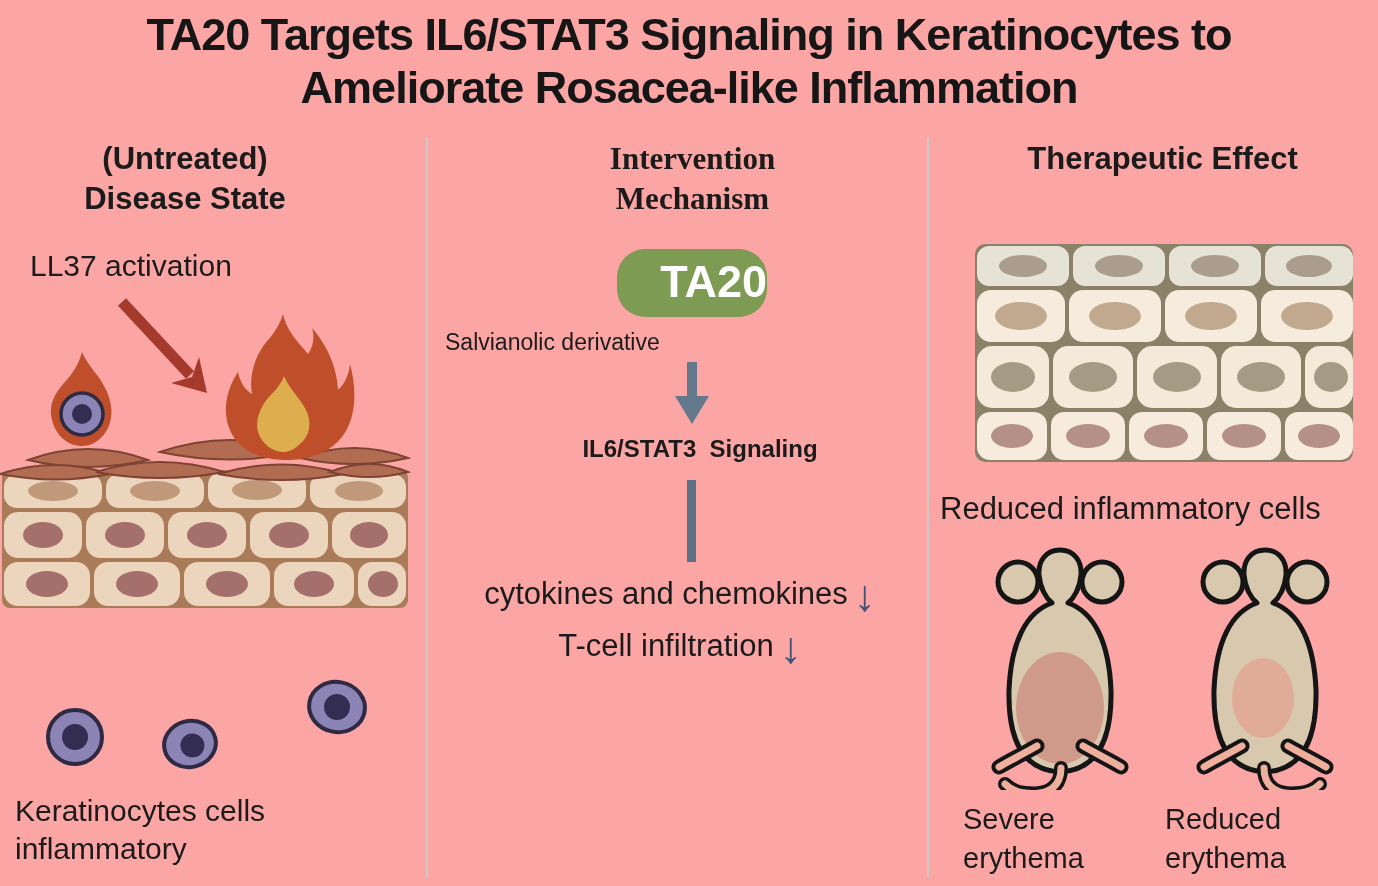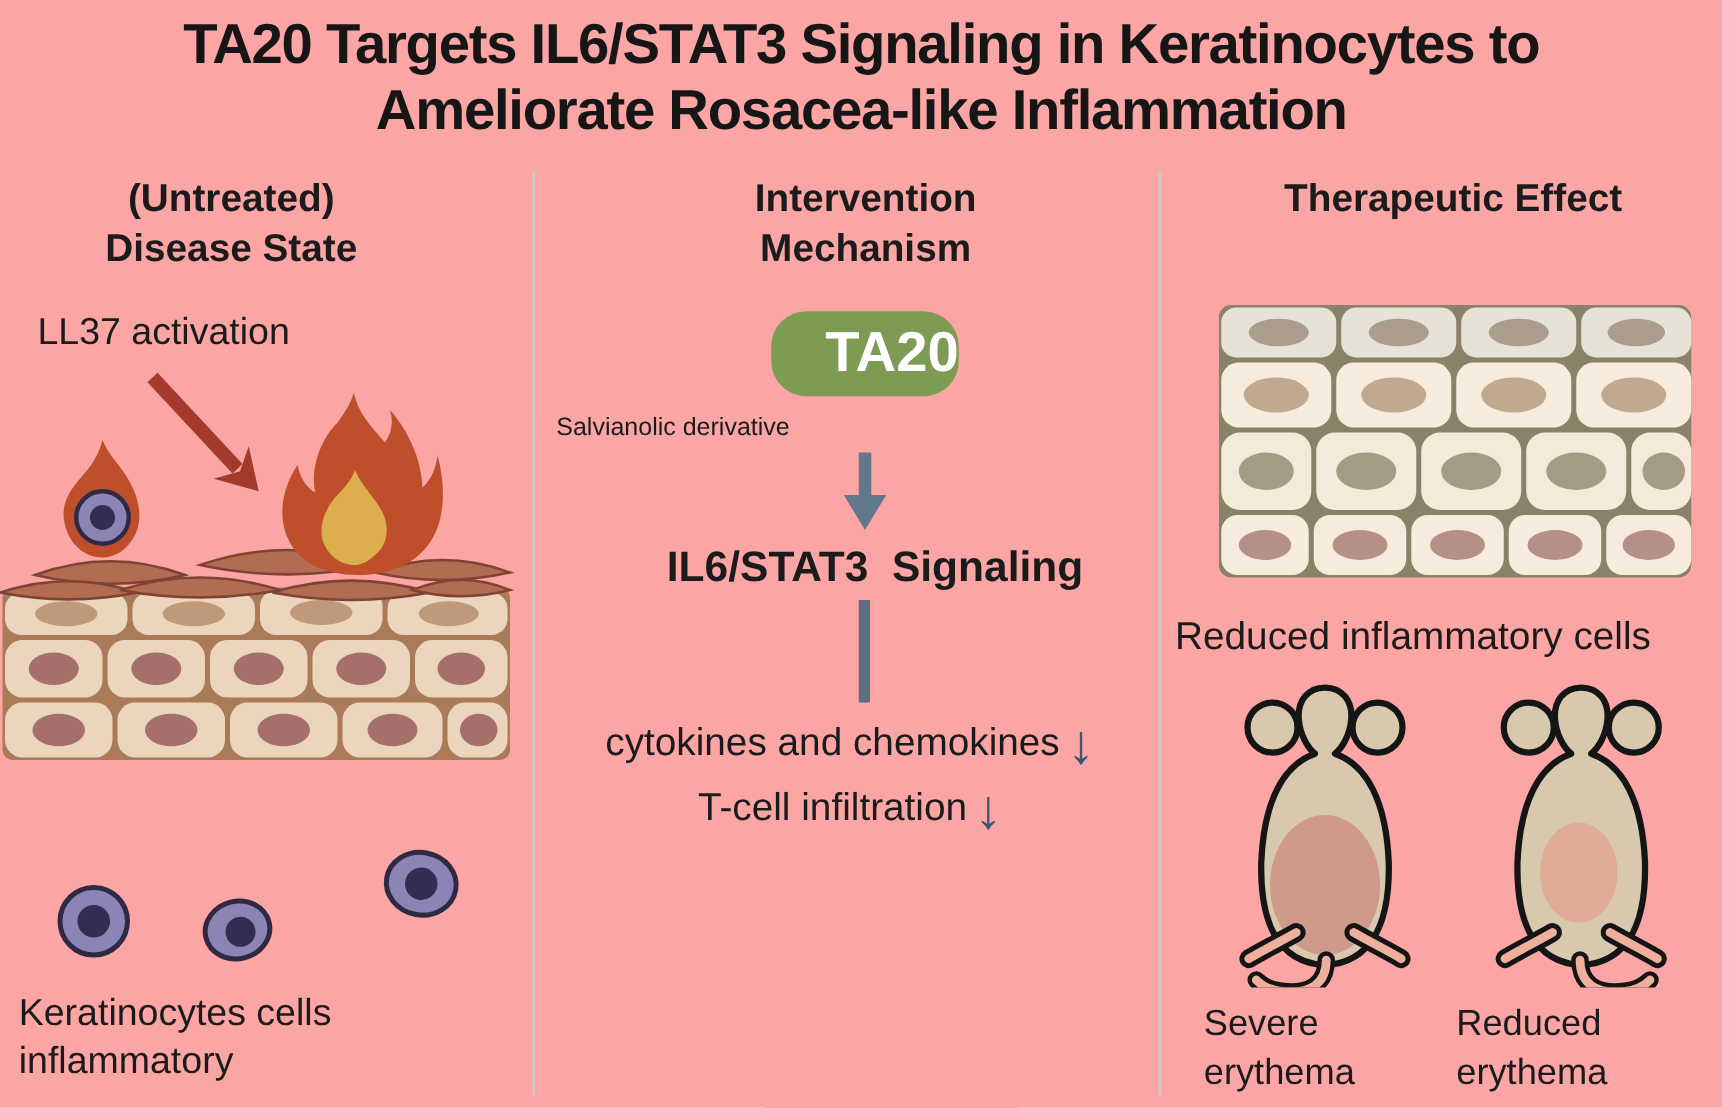--- a/index.html
+++ b/index.html
@@ -15,21 +15,21 @@
   .divider{top:137px;width:2px;height:740px;background:#cbcac5;}
   .panel-heading{
     font-size:31px;font-weight:bold;line-height:40px;text-align:center;color:#1b1b1b;
   }
   .body-text{font-size:30px;line-height:38px;text-align:left;color:#1b1b1b;}
   .ta20-badge{
     left:617px;top:249px;width:150px;height:68px;background:#7d9b52;border-radius:28px;
     color:#ffffff;font-size:45px;font-weight:bold;text-align:right;line-height:66px;
   }
   .pathway-label{
-    font-size:34px;font-weight:bold;white-space:pre;text-align:center;
+    font-size:24px;font-weight:bold;white-space:pre;text-align:center;
   }
   .inhibition-bar{left:687px;top:480px;width:9px;height:82px;background:#5b7082;}
   .outcome-row{display:flex;align-items:center;justify-content:center;gap:6px;text-align:center;}
   .outcome-text{font-size:31px;color:#1b1b1b;}
   .down-glyph{font-size:44px;font-weight:bold;color:#3e5576;line-height:1;position:relative;top:2px;}
   .mouse-label{font-size:29px;line-height:39px;}
   svg{display:block;}
 </style>
 </head>
 <body>
@@ -141,28 +141,28 @@
       <ellipse cx="337" cy="707" rx="28" ry="25" fill="#8b84b4" stroke="#2e2a44" stroke-width="4"></ellipse>
       <circle cx="337" cy="707" r="13" fill="#332d52"></circle>
     </g>
   </svg>
 
   <div class="abs body-text" style="left:15px;top:792px;width:370px;">
     <span style="display:block">Keratinocytes cells</span>
     <span style="display:block">inflammatory</span>
   </div>
 
-  <div class="abs panel-heading" style="left:445px;top:139px;width:495px;">
+  <div class="abs panel-heading" style="left:445px;top:139px;width:495px;font-family:Liberation Serif, serif;">
     <span style="display:block">Intervention</span>
     <span style="display:block">Mechanism</span>
   </div>
 
   <div class="abs ta20-badge">TA20</div>
 
-  <div class="abs body-text" style="left:445px;top:323px;width:495px;font-size:20px;">Salvianolic derivative</div>
+  <div class="abs body-text" style="left:445px;top:323px;width:495px;font-size:23px;">Salvianolic derivative</div>
 
   <svg class="abs" style="left:668px;top:360px;" width="48" height="66" viewBox="0 0 48 66">
     <line x1="24" y1="2" x2="24" y2="38" stroke="#64788b" stroke-width="10"></line>
     <polygon points="24,64 7,36 41,36" fill="#64788b"></polygon>
   </svg>
 
   <div class="abs pathway-label" style="left:445px;top:435px;width:510px;">IL6/STAT3  Signaling</div>
 
   <div class="abs inhibition-bar"></div>
 

